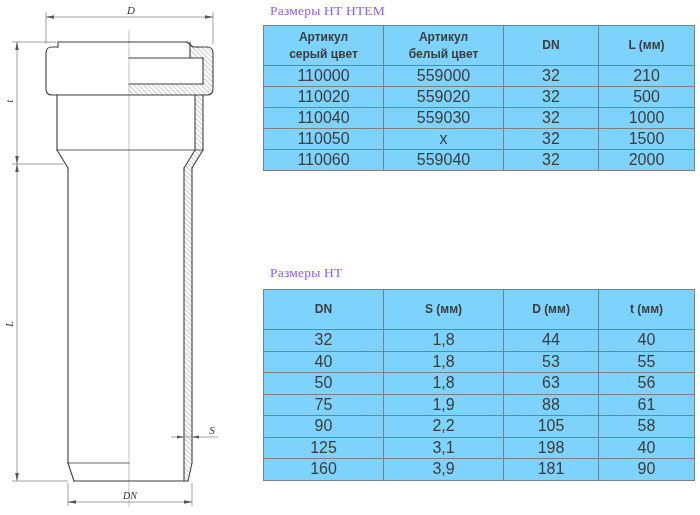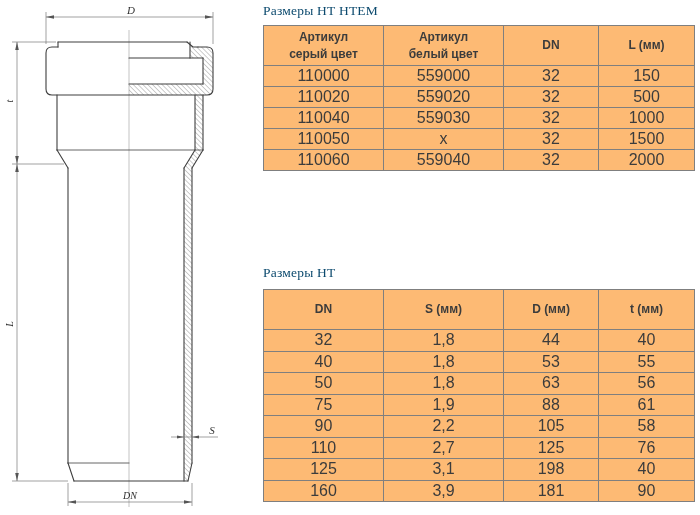--- a/index.html
+++ b/index.html
@@ -8,36 +8,36 @@
     position: relative;
     width: 700px;
     height: 515px;
     background: #ffffff;
     font-family: "Liberation Sans", sans-serif;
     overflow: hidden;
   }
   .drawing-wrap { position: absolute; left: 0; top: 0; width: 260px; height: 515px; }
   .section-title {
     position: absolute;
-    left: 263px;
+    left: 270px;
     font-family: "Liberation Serif", serif;
     font-size: 13.5px;
-    color: #0c4a6e;
+    color: #8b5cf6;
     letter-spacing: 0.2px;
     white-space: nowrap;
   }
   #title-1 { top: 3px; }
   #title-2 { top: 265px; }
   table.dims {
     position: absolute;
     left: 263px;
     border-collapse: collapse;
     table-layout: fixed;
     width: 431px;
-    background: #fdba74;
+    background: #7dd3fc;
   }
   #table-1 { top: 25px; }
   #table-2 { top: 289px; }
   table.dims th, table.dims td {
     border: 1px solid #7f7f7f;
     text-align: center;
     vertical-align: middle;
     color: #3c3c3c;
     font-family: "Liberation Sans", sans-serif;
   }
@@ -166,21 +166,21 @@
 белый цвет</th>
           <th>DN</th>
           <th>L (мм)</th>
         </tr>
       </thead>
     <tbody>
         <tr>
           <td>110000</td>
           <td>559000</td>
           <td>32</td>
-          <td>150</td>
+          <td>210</td>
         </tr>
         <tr>
           <td>110020</td>
           <td>559020</td>
           <td>32</td>
           <td>500</td>
         </tr>
         <tr>
           <td>110040</td>
           <td>559030</td>
@@ -243,26 +243,20 @@
           <td>88</td>
           <td>61</td>
         </tr>
         <tr>
           <td>90</td>
           <td>2,2</td>
           <td>105</td>
           <td>58</td>
         </tr>
         <tr>
-          <td>110</td>
-          <td>2,7</td>
-          <td>125</td>
-          <td>76</td>
-        </tr>
-        <tr>
           <td>125</td>
           <td>3,1</td>
           <td>198</td>
           <td>40</td>
         </tr>
         <tr>
           <td>160</td>
           <td>3,9</td>
           <td>181</td>
           <td>90</td>

